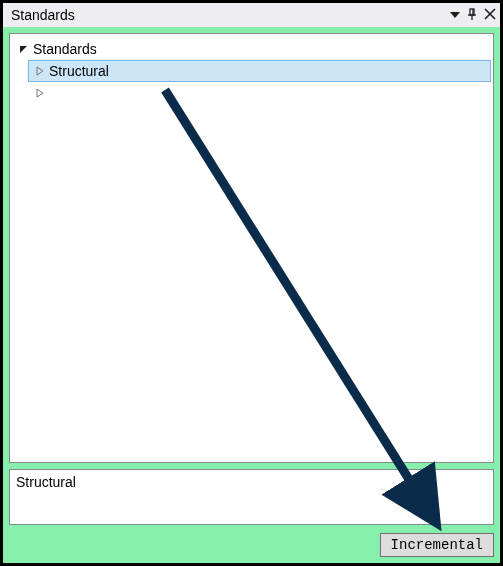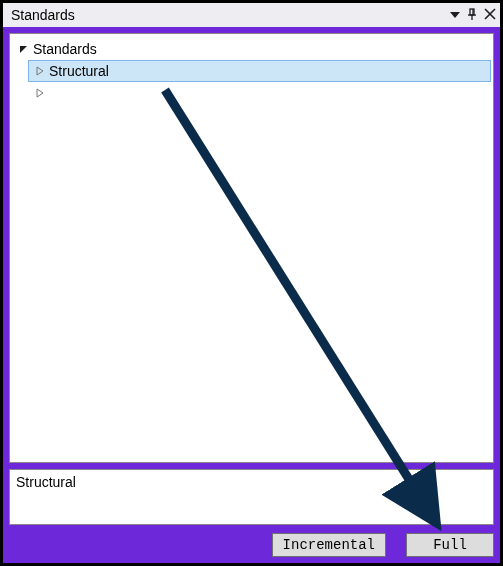--- a/index.html
+++ b/index.html
@@ -14,21 +14,21 @@
   .frame {
     width: 503px;
     height: 566px;
     background: #000;
     padding: 3px;
     position: relative;
   }
   .panel {
     width: 100%;
     height: 100%;
-    background: #6d28d9;
+    background: #86efac;
     display: flex;
     flex-direction: column;
   }
   .titlebar {
     display: flex;
     align-items: center;
     background: #eeeef2;
     padding: 2px 4px 2px 8px;
     height: 24px;
   }
@@ -167,21 +167,20 @@
           </span>
         </div>
       </div>
 
       <div class="info-box">
         <span>Structural</span>
       </div>
 
       <div class="button-row">
         <button class="btn">Incremental</button>
-        <button class="btn">Full</button>
       </div>
 
     </div>
   </div>
 
   <svg class="annotation-arrow" width="503" height="566">
     <defs>
       <marker id="ahead" markerWidth="7" markerHeight="7" refX="5" refY="3.5" orient="auto">
         <polygon points="0,0 7,3.5 0,7" fill="#0b2b4a"></polygon>
       </marker>

